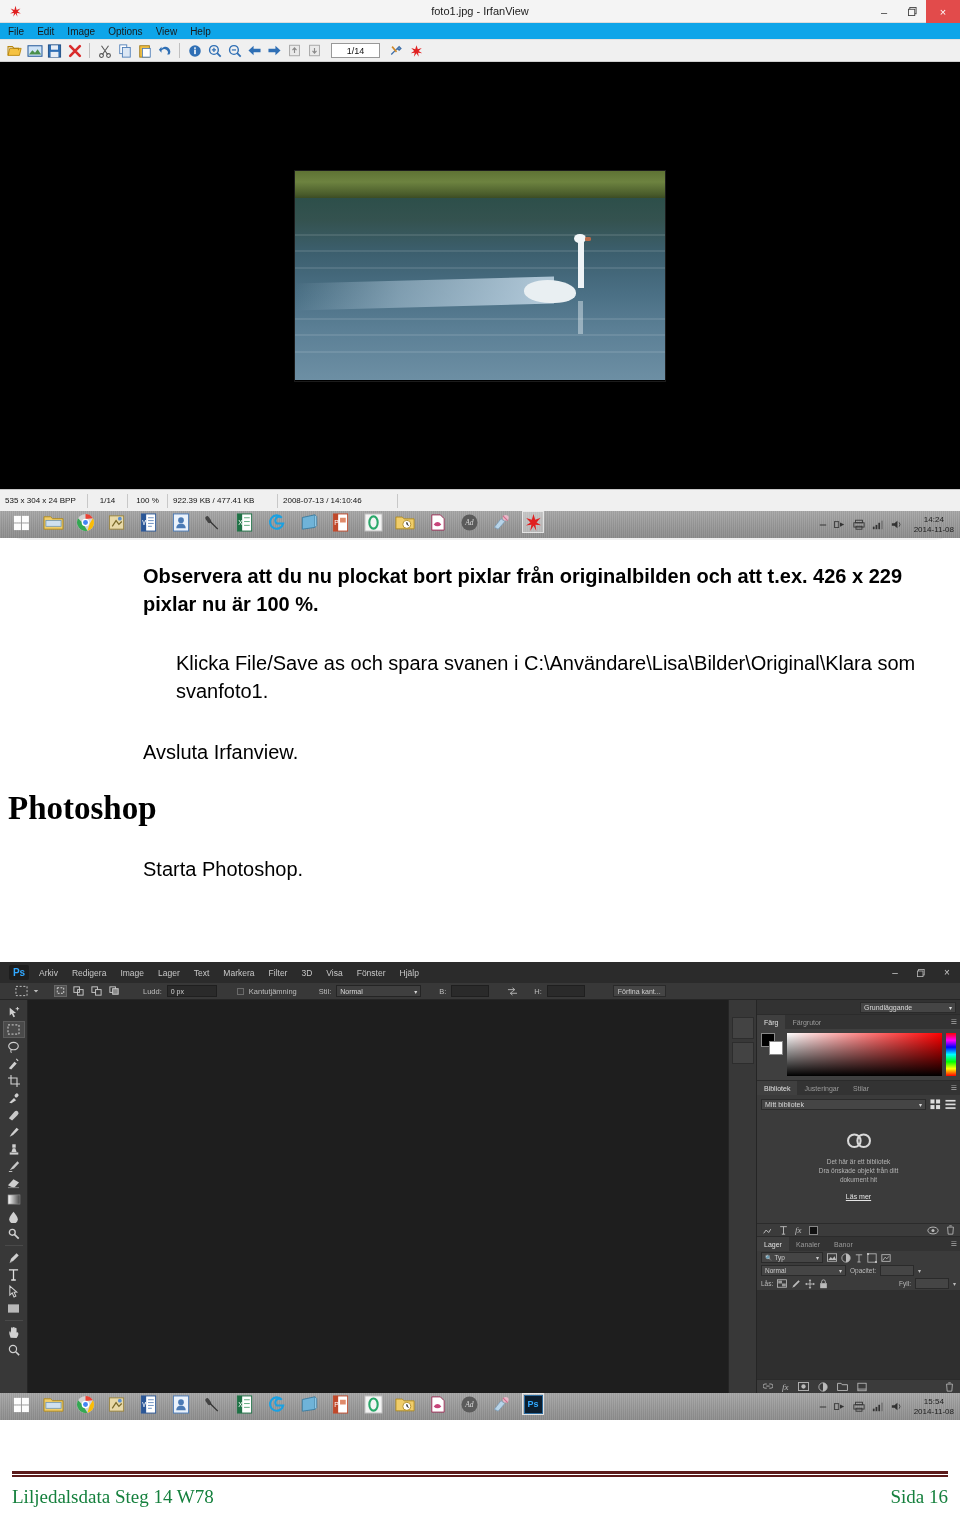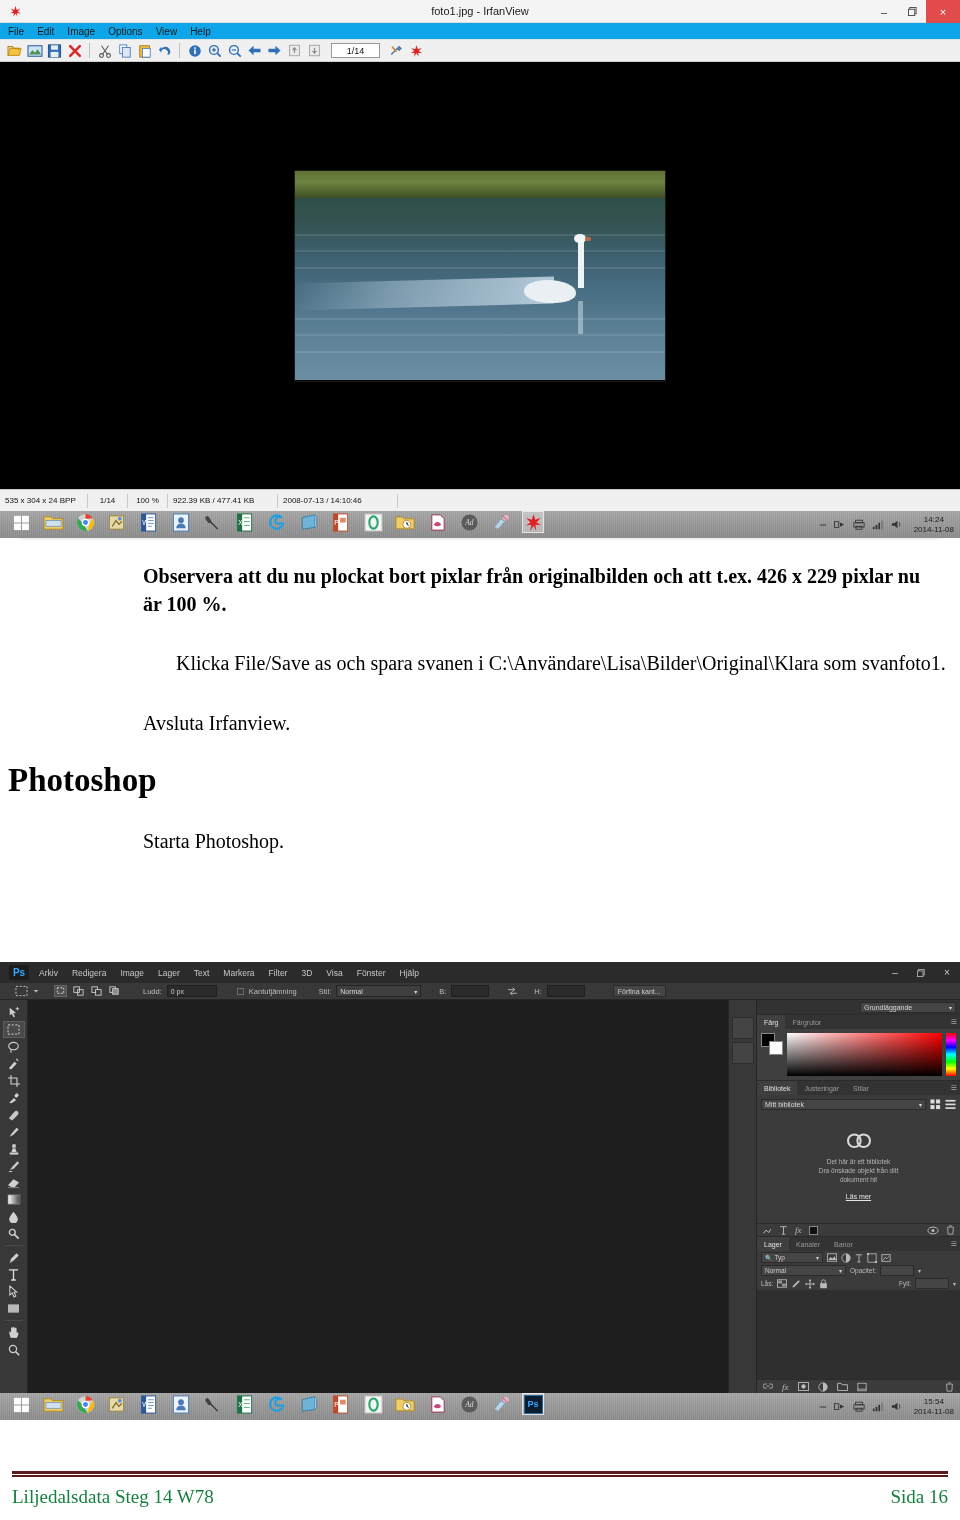--- a/index.html
+++ b/index.html
@@ -117,21 +117,21 @@
     position:absolute; right:6px; top:0; height:27px; display:flex; align-items:center; gap:7px;
   }
   .tb-clock {
     font-family:"Liberation Sans", sans-serif; font-size:8px; color:#1d1d1d;
     line-height:10px; text-align:center; padding-left:4px;
   }
 
   
   .doc { position:absolute; left:0; top:540px; width:960px; }
   .para {
-    font-family:Liberation Serif, serif; font-size:20px; color:#000;
+    font-family:Liberation Sans, sans-serif; font-size:20px; color:#000;
     line-height:1.42; margin:0;
   }
   .para.bold { font-weight:bold; padding:22px 20px 0 143px; }
   .para.body { padding:30px 0 0 143px;margin-left:33px; }
   .para.body2 { padding:32px 10px 0 143px; }
   .heading {
     font-family:"Liberation Serif", serif; font-weight:bold; font-size:33px;
     color:#000; padding:24px 0 0 8px; margin:0;
   }
   .para.body3 { padding:28px 10px 0 143px; }

